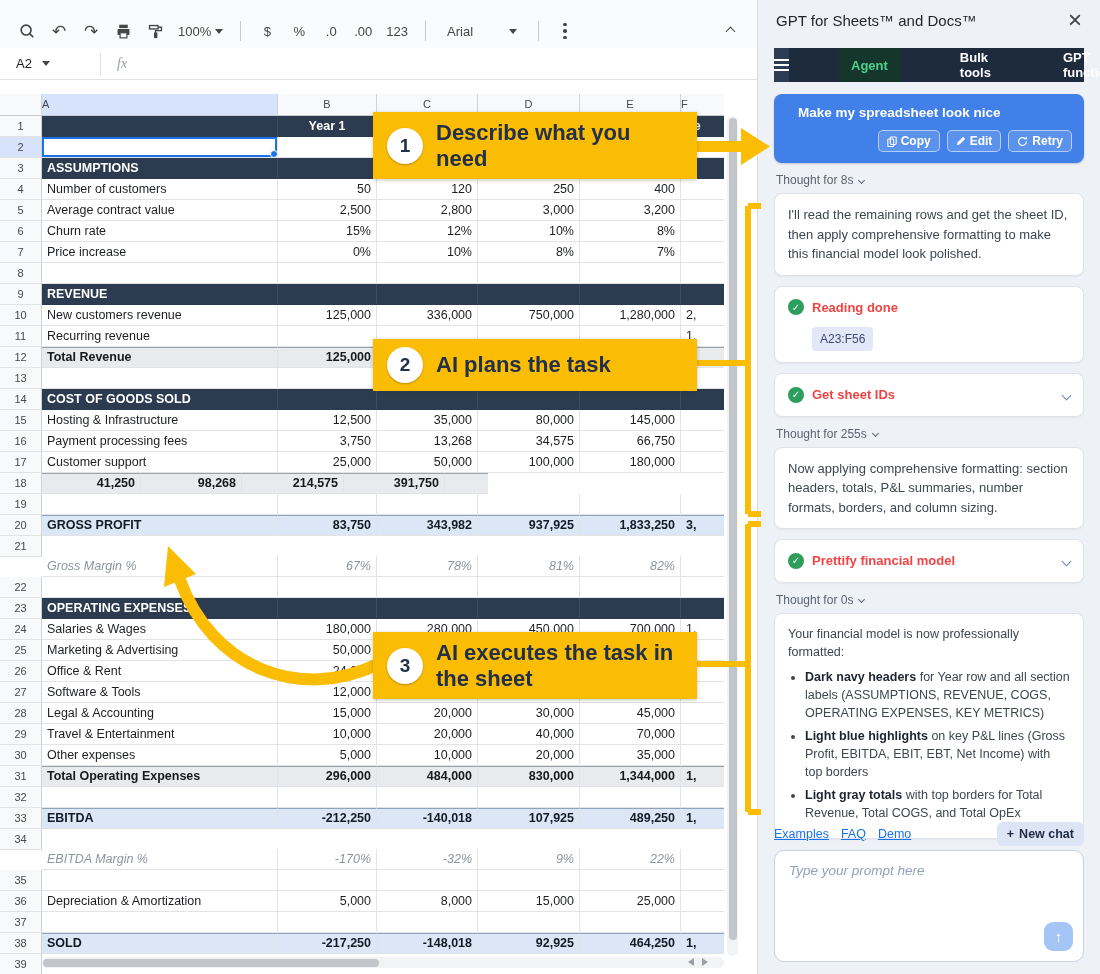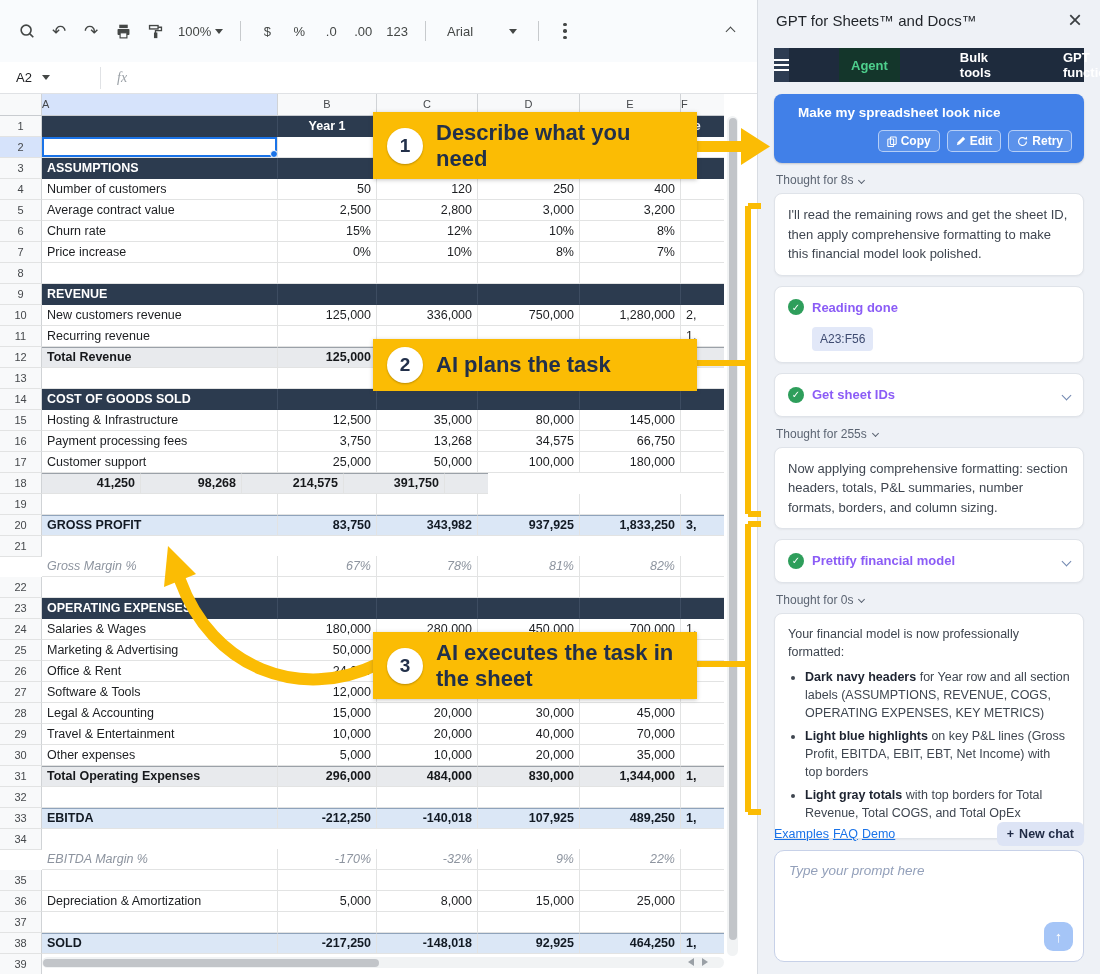--- a/index.html
+++ b/index.html
@@ -18,21 +18,21 @@
               border-top:5px solid #444746; display:inline-block; }
   .chev { display:inline-block; width:7px; height:7px; border-right:1.8px solid currentColor;
           border-bottom:1.8px solid currentColor; transform:rotate(45deg); }
   .chev.up { transform:rotate(-135deg); }
   .chev.sm { width:5px; height:5px; }
   .kebab { display:flex; flex-direction:column; gap:3px; padding:0 6px; }
   .kebab i { width:3.5px; height:3.5px; border-radius:50%; background:#444746; }
   .tb-right { margin-left:auto; color:#444746; }
 
   
-  .fbar { position:absolute; left:0; top:62px; width:757px; height:32px; background:#fff;
+  .fbar { position:absolute; left:0; top:48px; width:757px; height:32px; background:#fff;
           border-bottom:1px solid #e0e2e5; display:flex; align-items:center; }
   .namebox { width:100px; padding-left:16px; display:flex; align-items:center; gap:10px;
              font-size:13px; color:#202124; }
   .fx { font-family:"Liberation Serif",serif; font-style:italic; color:#9aa0a6; font-size:14px; margin-left:16px; }
   .fdiv { width:1px; height:22px; background:#e0e2e5; }
 
   
   .grid { position:absolute; left:0; top:94px; width:724px; }
   .colrow, .row { display:flex; }
   .colh { height:22px; line-height:21px; background:#f8f9fa; border-right:1px solid #d0d3d6;
@@ -99,21 +99,21 @@
   .pc-btn { display:flex; align-items:center; gap:4px; color:#fff; font-size:12px; font-weight:600;
             background:rgba(255,255,255,.14); border:1px solid rgba(255,255,255,.55);
             border-radius:5px; padding:3px 8px; }
   .thought { display:flex; align-items:center; gap:6px; color:#5b6472; font-size:12px; margin:10px 2px 6px; }
   .card { background:#fff; border:1px solid #dfe3e9; border-radius:8px; padding:11px 13px;
           font-size:13px; color:#3f4650; line-height:1.5; margin-bottom:10px;
           box-shadow:0 1px 2px rgba(60,64,67,.06); }
   .st-head { display:flex; align-items:center; gap:8px; }
   .check { width:16px; height:16px; border-radius:50%; background:#2e9e5b; color:#fff; font-size:10px;
            display:flex; align-items:center; justify-content:center; flex-shrink:0; }
-  .st-label { font-weight:700; color:#8b5cf6; font-size:13px; }
+  .st-label { font-weight:700; color:#ef4444; font-size:13px; }
   .st-chev { margin-left:auto; color:#7187b0; }
   .badge { display:inline-block; margin:10px 0 0 24px; background:#e2e8f8; color:#3e4b71;
            border-radius:4px; padding:3px 8px; font-size:12px; }
   .result-card { max-height:230px; overflow:hidden; font-size:12.5px; line-height:1.44; }
   .result-card p { margin:0; }
   .result-card ul { margin:7px 0 0; padding-left:17px; }
   .result-card li { margin-bottom:5px; }
   .result-card b { color:#1d2330; }
   .sb-footer { position:absolute; left:16px; right:16px; top:822px; display:flex; align-items:center; gap:14px; }
   .sb-link { color:#1a73e8; font-size:12.5px; text-decoration:underline; }
@@ -695,21 +695,21 @@
     <div class="card result-card">
       <p>Your financial model is now professionally formatted:</p>
       <ul>
           <li><b>Dark navy headers</b> for Year row and all section labels (ASSUMPTIONS, REVENUE, COGS, OPERATING EXPENSES, KEY METRICS)</li>
           <li><b>Light blue highlights</b> on key P&amp;L lines (Gross Profit, EBITDA, EBIT, EBT, Net Income) with top borders</li>
           <li><b>Light gray totals</b> with top borders for Total Revenue, Total COGS, and Total OpEx</li>
         </ul>
     </div>
 
     <div class="sb-footer">
-      <span style="display:flex;gap:4px;">
+      <span style="display:flex;gap:12px;">
           <span class="sb-link">Examples</span>
           <span class="sb-link">FAQ</span>
           <span class="sb-link">Demo</span>
         </span>
       <span class="newchat">
         <span>+</span>
         <span>New chat</span>
       </span>
     </div>
 

